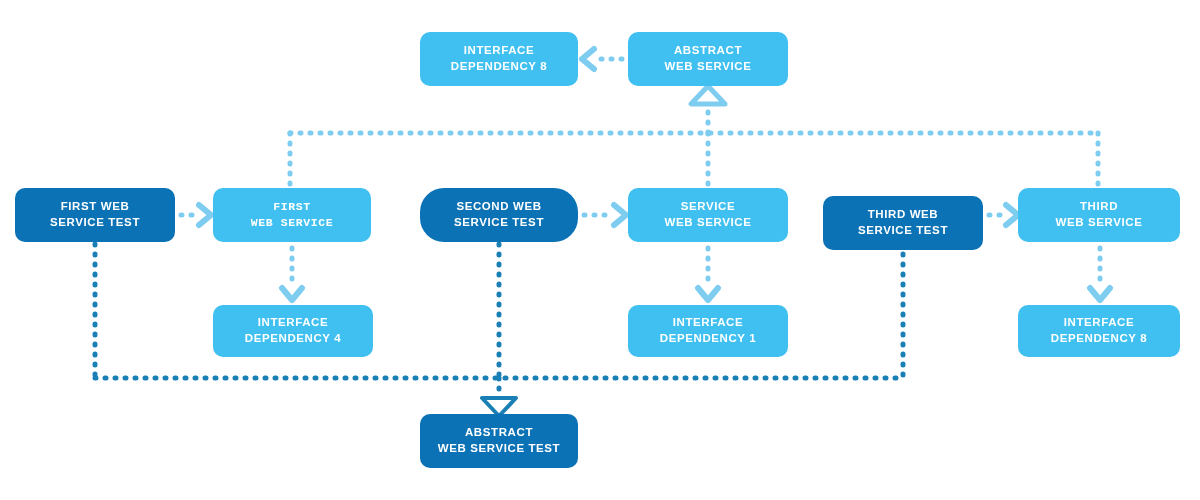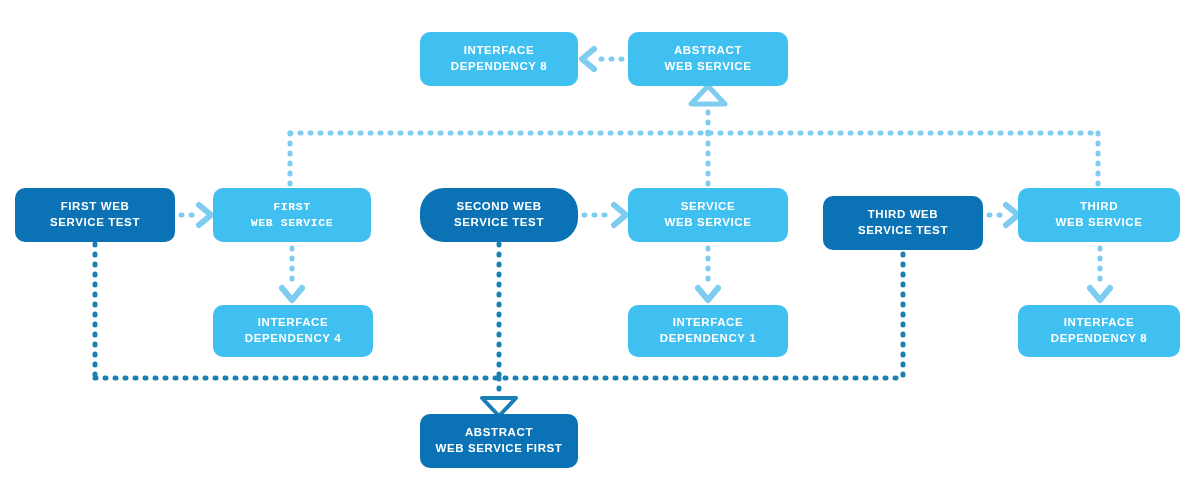--- a/index.html
+++ b/index.html
@@ -167,18 +167,18 @@
       </div>
       <div class="node light" style="left: 1018px; top: 305px; width: 162px; height: 52px;">
         <div>
           <span class="lbl">INTERFACE</span>
           <span class="lbl">DEPENDENCY 8</span>
         </div>
       </div>
       <div class="node dark" style="left: 420px; top: 414px; width: 158px; height: 54px;">
         <div>
           <span class="lbl">ABSTRACT</span>
-          <span class="lbl">WEB SERVICE FIRST</span>
+          <span class="lbl">WEB SERVICE TEST</span>
         </div>
       </div>
     </div>
 
 </div>
 
 </body></html>

